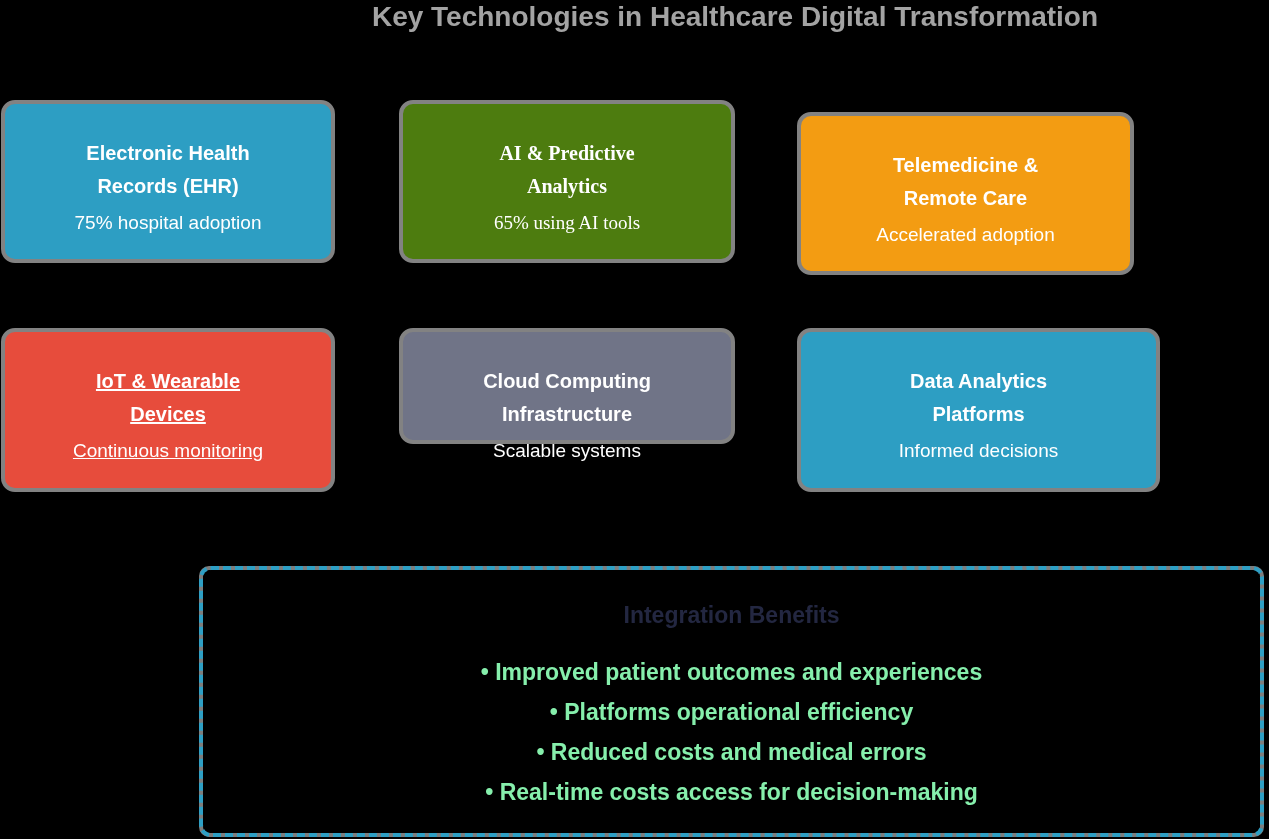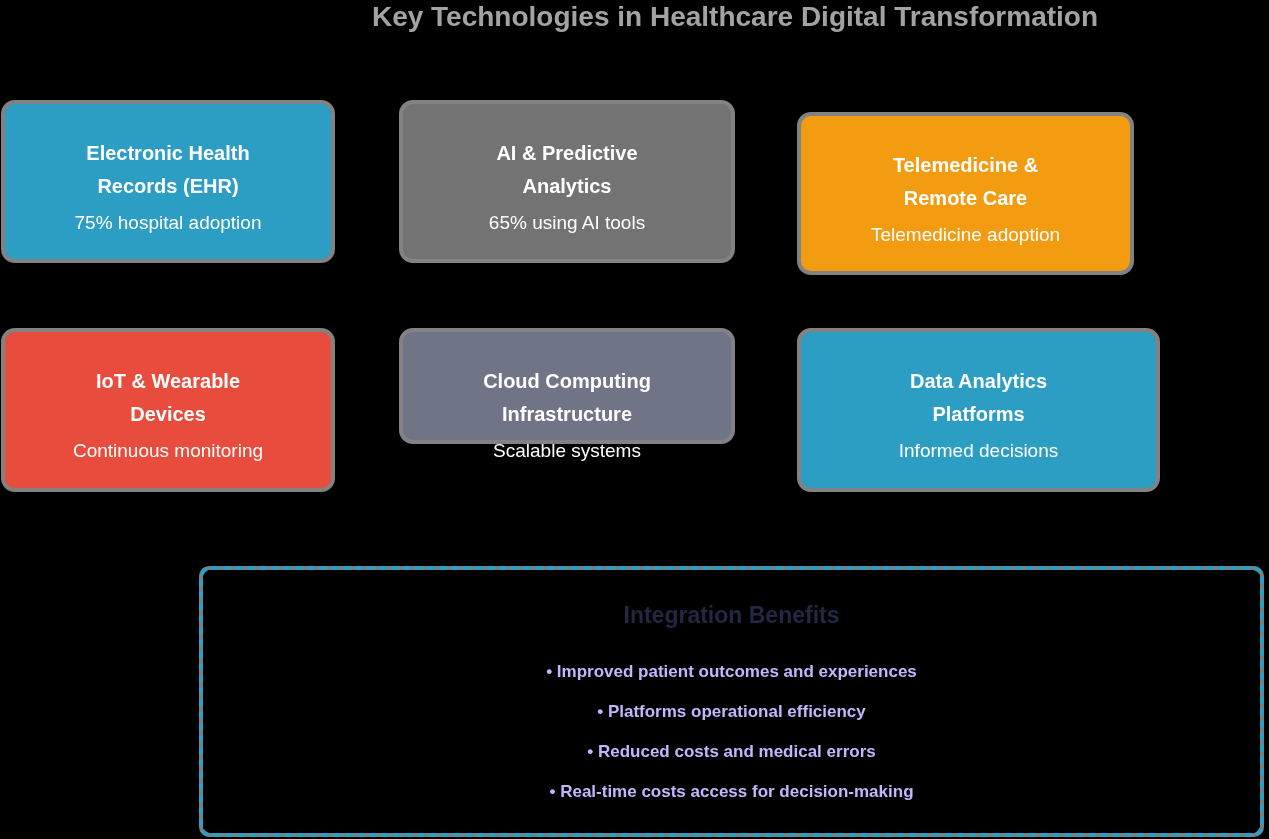--- a/index.html
+++ b/index.html
@@ -63,52 +63,52 @@
     pointer-events: none;
   }
   .benefits-heading {
     font-size: 23px;
     font-weight: 700;
     line-height: 34px;
     color: #232741;
   }
   .benefits-list { margin-top: 20px; }
   .benefit-item {
-    font-size: 17px;
+    font-size: 23px;
     font-weight: 600;
     line-height: 40px;
-    color: #c4b5fd;
+    color: #86efac;
   }
 </style>
 </head>
 <body>
 
 <div class="canvas">
 
   <div class="page-title" style="color: #a3a3a3;">Key Technologies in Healthcare Digital Transformation</div>
 
   <div class="card" style="left: 1px; top: 100px; width: 334px; height: 163px; background-color: rgb(45, 158, 195);">
     <div class="card-title">Electronic Health
 Records (EHR)</div>
     <div class="card-subtitle">75% hospital adoption</div>
   </div>
 
-  <div class="card" style="left: 399px; top: 100px; width: 336px; height: 163px; background-color: #737373;">
+  <div class="card" style="left: 399px; top: 100px; width: 336px; height: 163px; background-color: #4d7c0f; font-family: Liberation Serif, serif;">
     <div class="card-title">AI &amp; Predictive
 Analytics</div>
     <div class="card-subtitle">65% using AI tools</div>
   </div>
 
   <div class="card" style="left: 797px; top: 112px; width: 337px; height: 163px; background-color: rgb(243, 156, 18);">
     <div class="card-title">Telemedicine &amp;
 Remote Care</div>
-    <div class="card-subtitle">Telemedicine adoption</div>
+    <div class="card-subtitle">Accelerated adoption</div>
   </div>
 
-  <div class="card" style="left: 1px; top: 328px; width: 334px; height: 164px; background-color: rgb(231, 76, 60);">
+  <div class="card" style="left: 1px; top: 328px; width: 334px; height: 164px; background-color: rgb(231, 76, 60); text-decoration: underline;">
     <div class="card-title">IoT &amp; Wearable
 Devices</div>
     <div class="card-subtitle">Continuous monitoring</div>
   </div>
 
   <div class="card" style="left: 399px; top: 328px; width: 336px; height: 116px; background-color: rgb(112, 116, 135);">
     <div class="card-title">Cloud Computing
 Infrastructure</div>
     <div class="card-subtitle">Scalable systems</div>
   </div>

